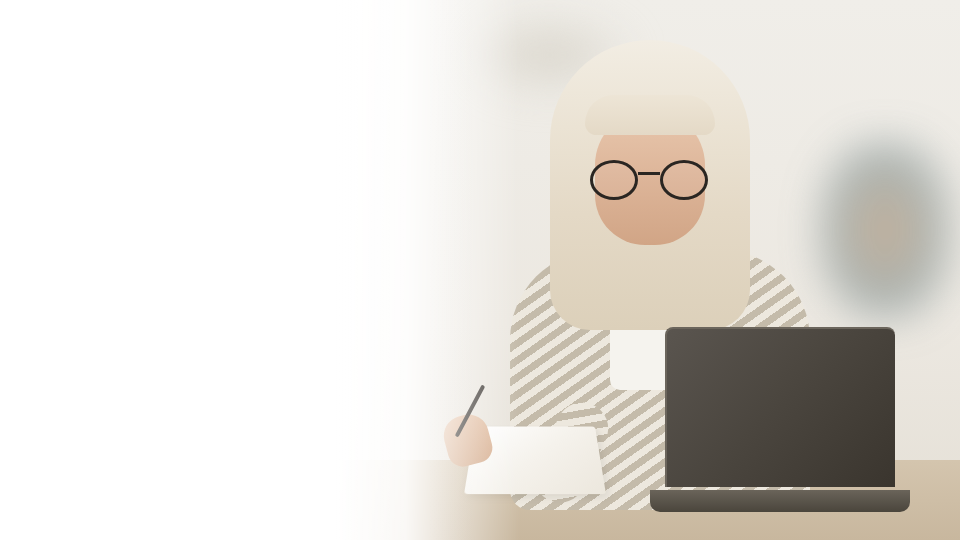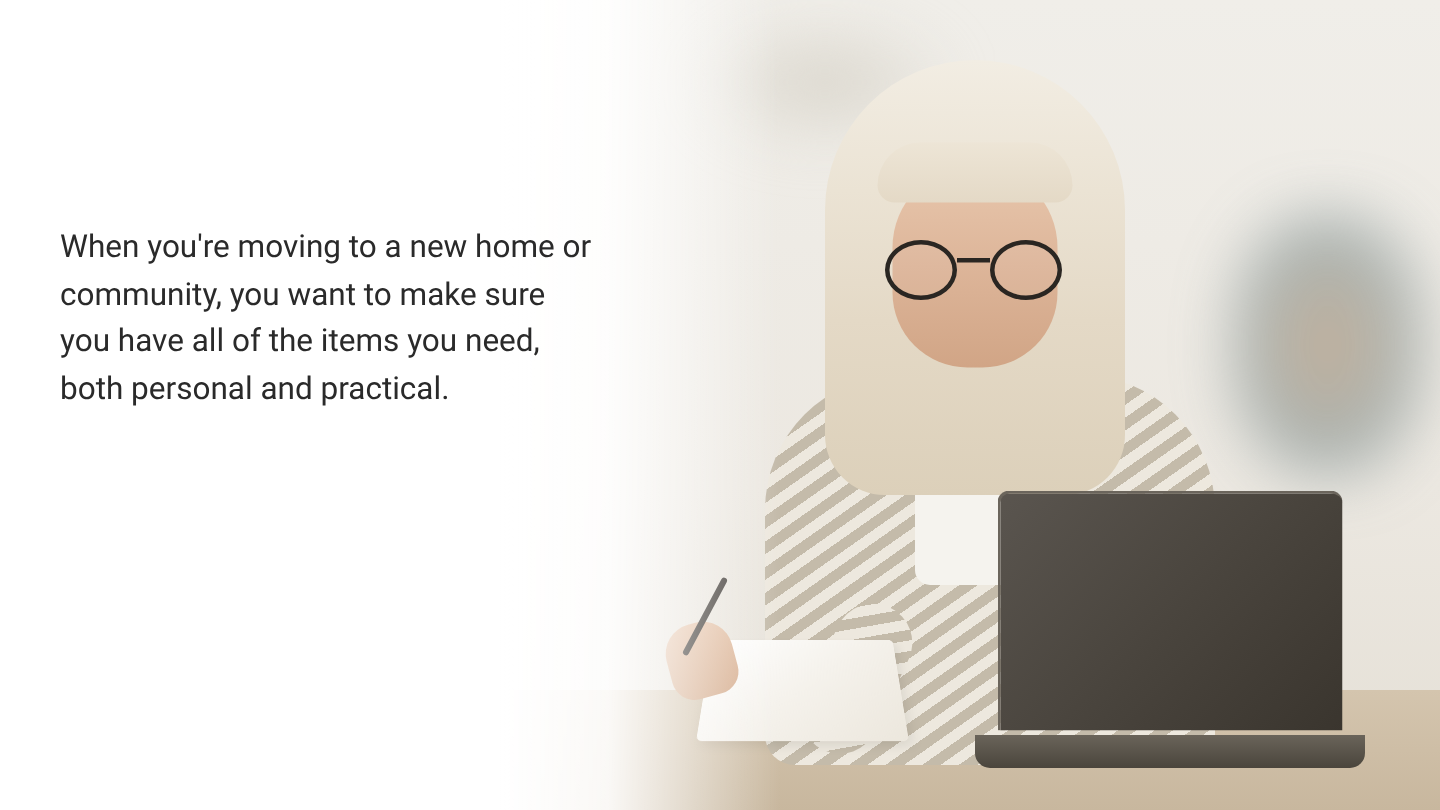--- a/index.html
+++ b/index.html
@@ -269,14 +269,13 @@
   <div class="pen"></div>
   <div class="laptop">
     <div class="laptop-screen"></div>
     <div class="laptop-base"></div>
   </div>
 </div>
 
 <div class="fade-overlay"></div>
 
 <div class="content-area">
-  <p class="body-text">When you're moving to a new home or community, you want to make sure you have all of the items you need, both personal and practical.</p>
 </div>
 
 </body></html>

